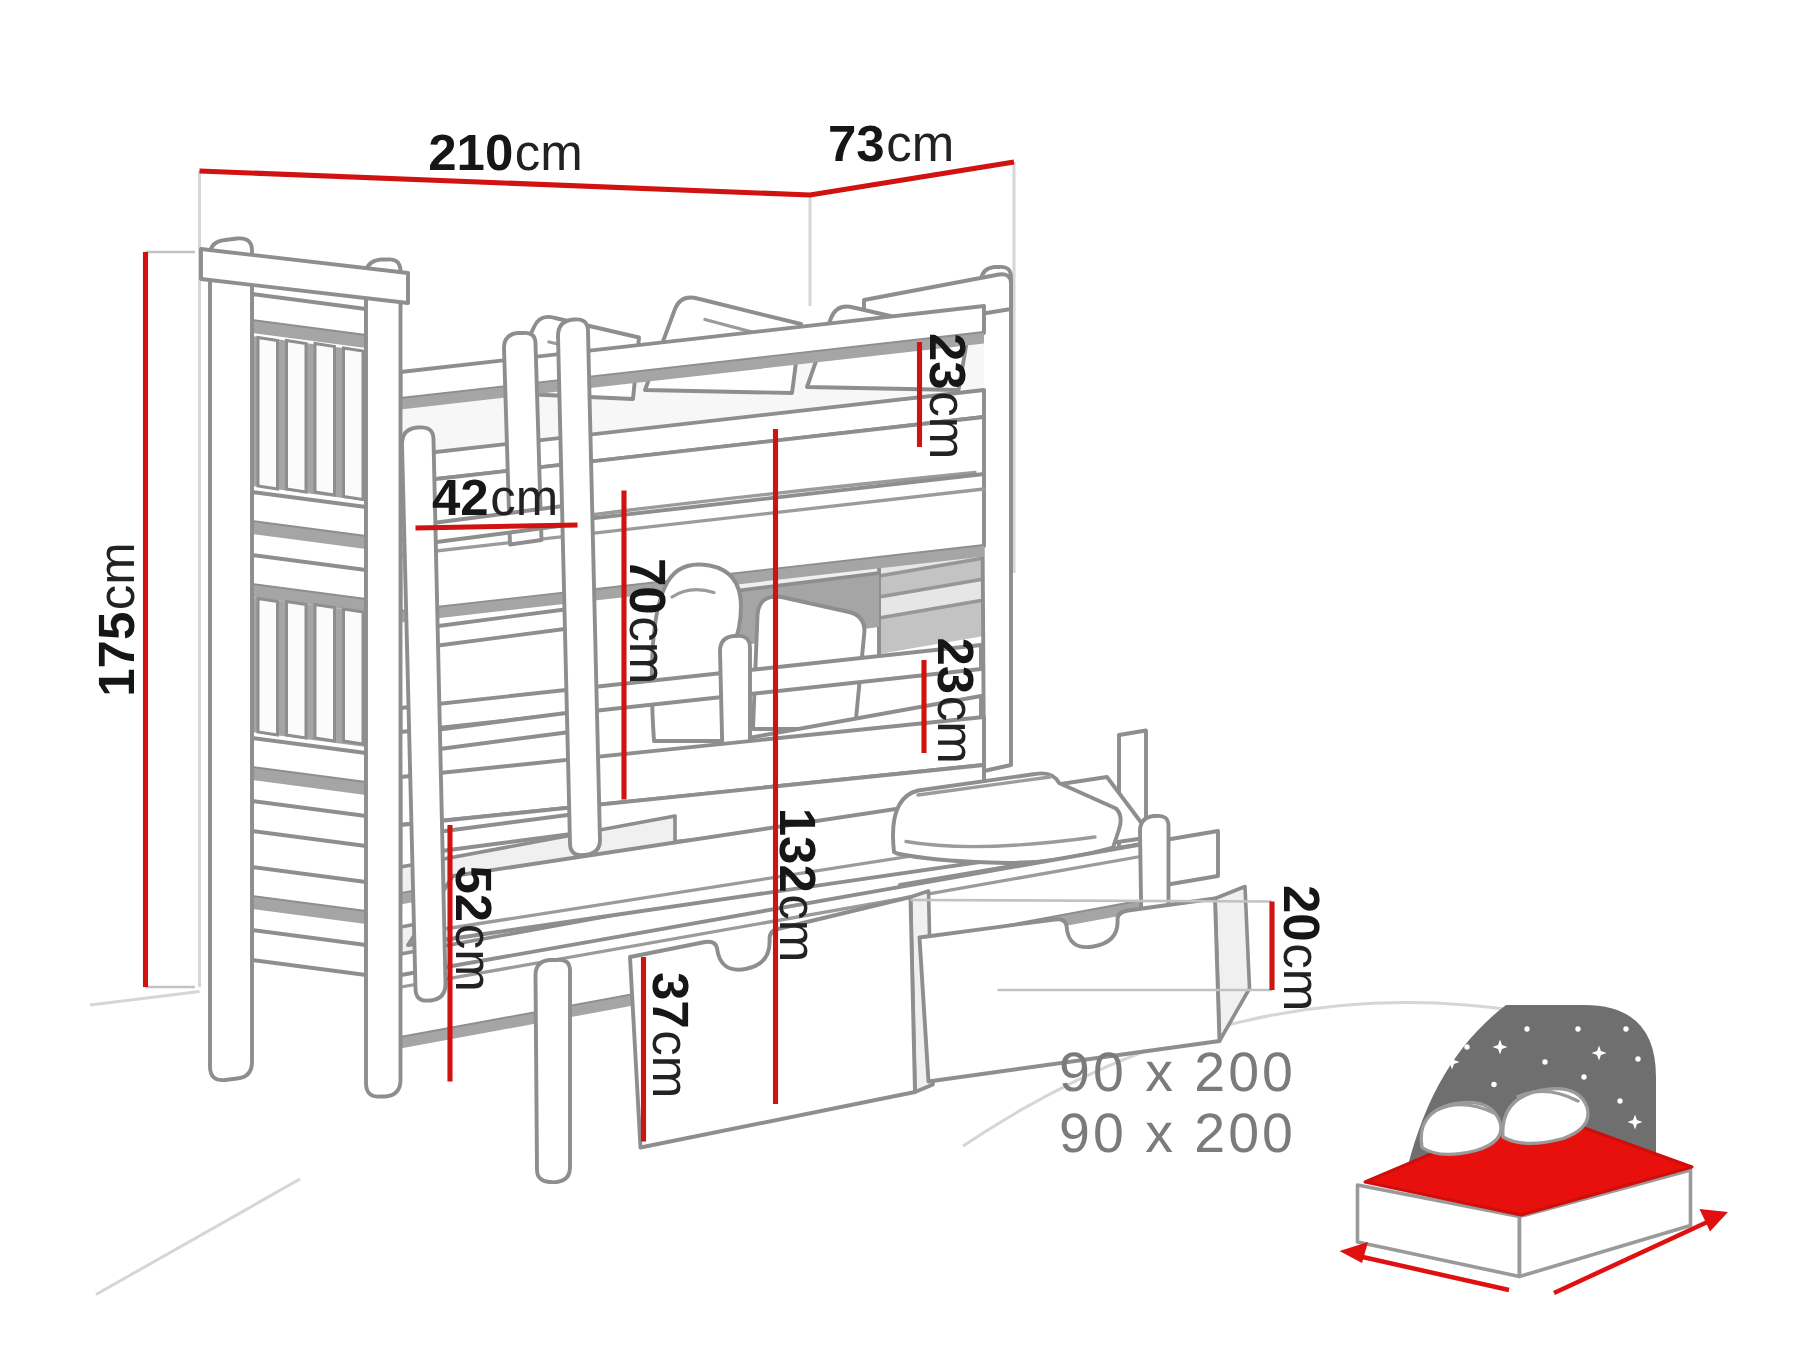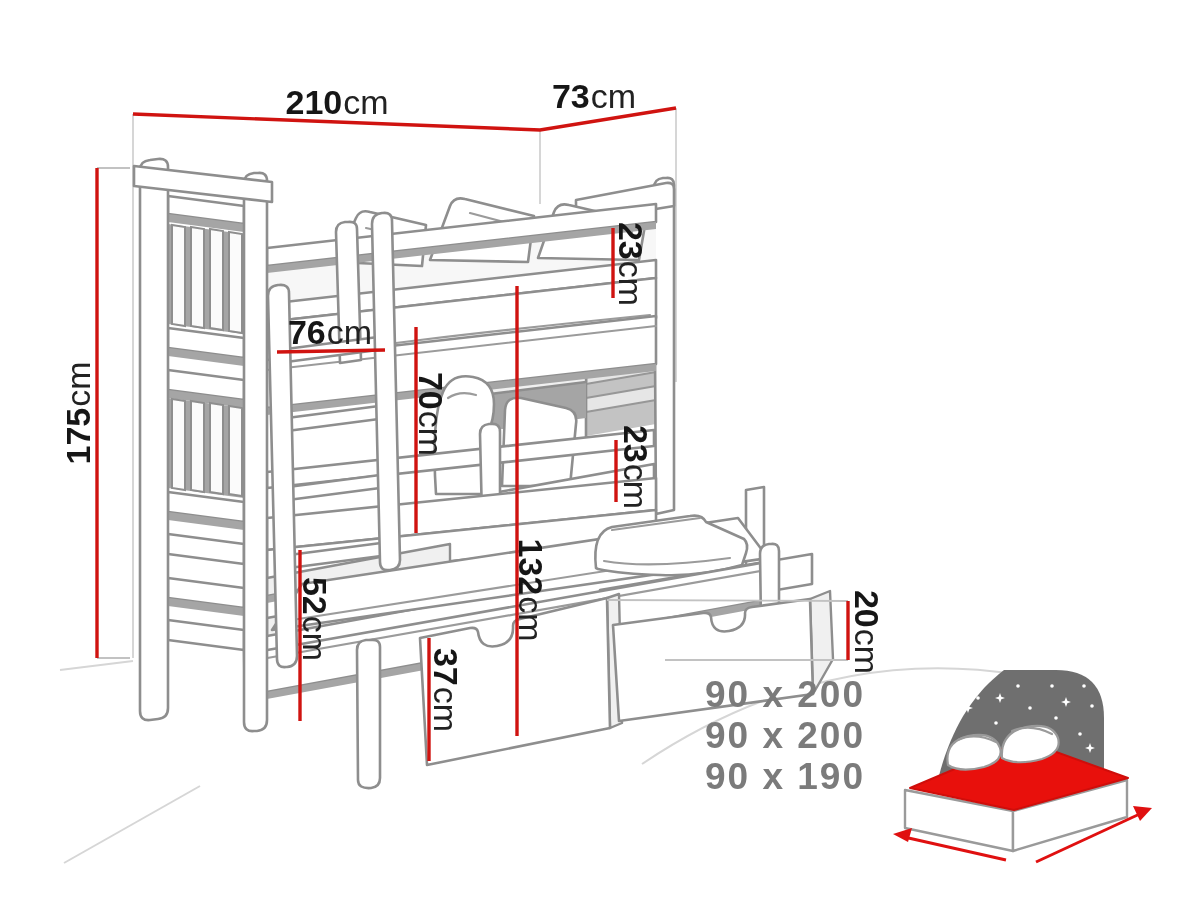--- a/index.html
+++ b/index.html
@@ -29,21 +29,21 @@
     font-size:34px;color:#161616;line-height:1;
     letter-spacing:0px;
   }
   .dim .num{font-weight:700;}
   .dim .unit{font-weight:400;margin-left:1px;color:#222;}
   .rot90{transform:translate(-50%,-50%) rotate(90deg);}
   .rotm90{transform:translate(-50%,-50%) rotate(-90deg);}
   
   .sizes{
     position:absolute;left:785px;top:717px;transform:translate(-50%,-50%);
-    text-align:right;color:#7b7b7b;font-weight:700;font-size:37px;line-height:41px;
+    text-align:right;color:#7b7b7b;font-weight:400;font-size:37px;line-height:41px;
     letter-spacing:2px;white-space:nowrap;
   }
   .sizes div{height:41px;}
 </style>
 </head>
 <body>
 
 <div id="stage">
 
 <svg width="1200" height="900" viewBox="0 0 1200 900">
@@ -256,21 +256,21 @@
 <div class="dim" style="left:594px;top:78px">
   <span class="num">73</span><span class="unit">cm</span>
 </div>
 <div class="dim rotm90" style="left:78px;top:395px">
   <span class="num">175</span><span class="unit">cm</span>
 </div>
 <div class="dim rot90" style="left:631px;top:246px">
   <span class="num">23</span><span class="unit">cm</span>
 </div>
 <div class="dim" style="left:330px;top:314px">
-  <span class="num">76</span><span class="unit">cm</span>
+  <span class="num">42</span><span class="unit">cm</span>
 </div>
 <div class="dim rot90" style="left:431px;top:396px">
   <span class="num">70</span><span class="unit">cm</span>
 </div>
 <div class="dim rot90" style="left:636px;top:449px">
   <span class="num">23</span><span class="unit">cm</span>
 </div>
 <div class="dim rot90" style="left:531px;top:572px">
   <span class="num">132</span><span class="unit">cm</span>
 </div>
@@ -280,16 +280,15 @@
 <div class="dim rot90" style="left:446px;top:672px">
   <span class="num">37</span><span class="unit">cm</span>
 </div>
 <div class="dim rot90" style="left:867px;top:614px">
   <span class="num">20</span><span class="unit">cm</span>
 </div>
 
 <div class="sizes">
   <div>90 x 200</div>
   <div>90 x 200</div>
-  <div>90 x 190</div>
 </div>
 
 </div>
 
 </body></html>

